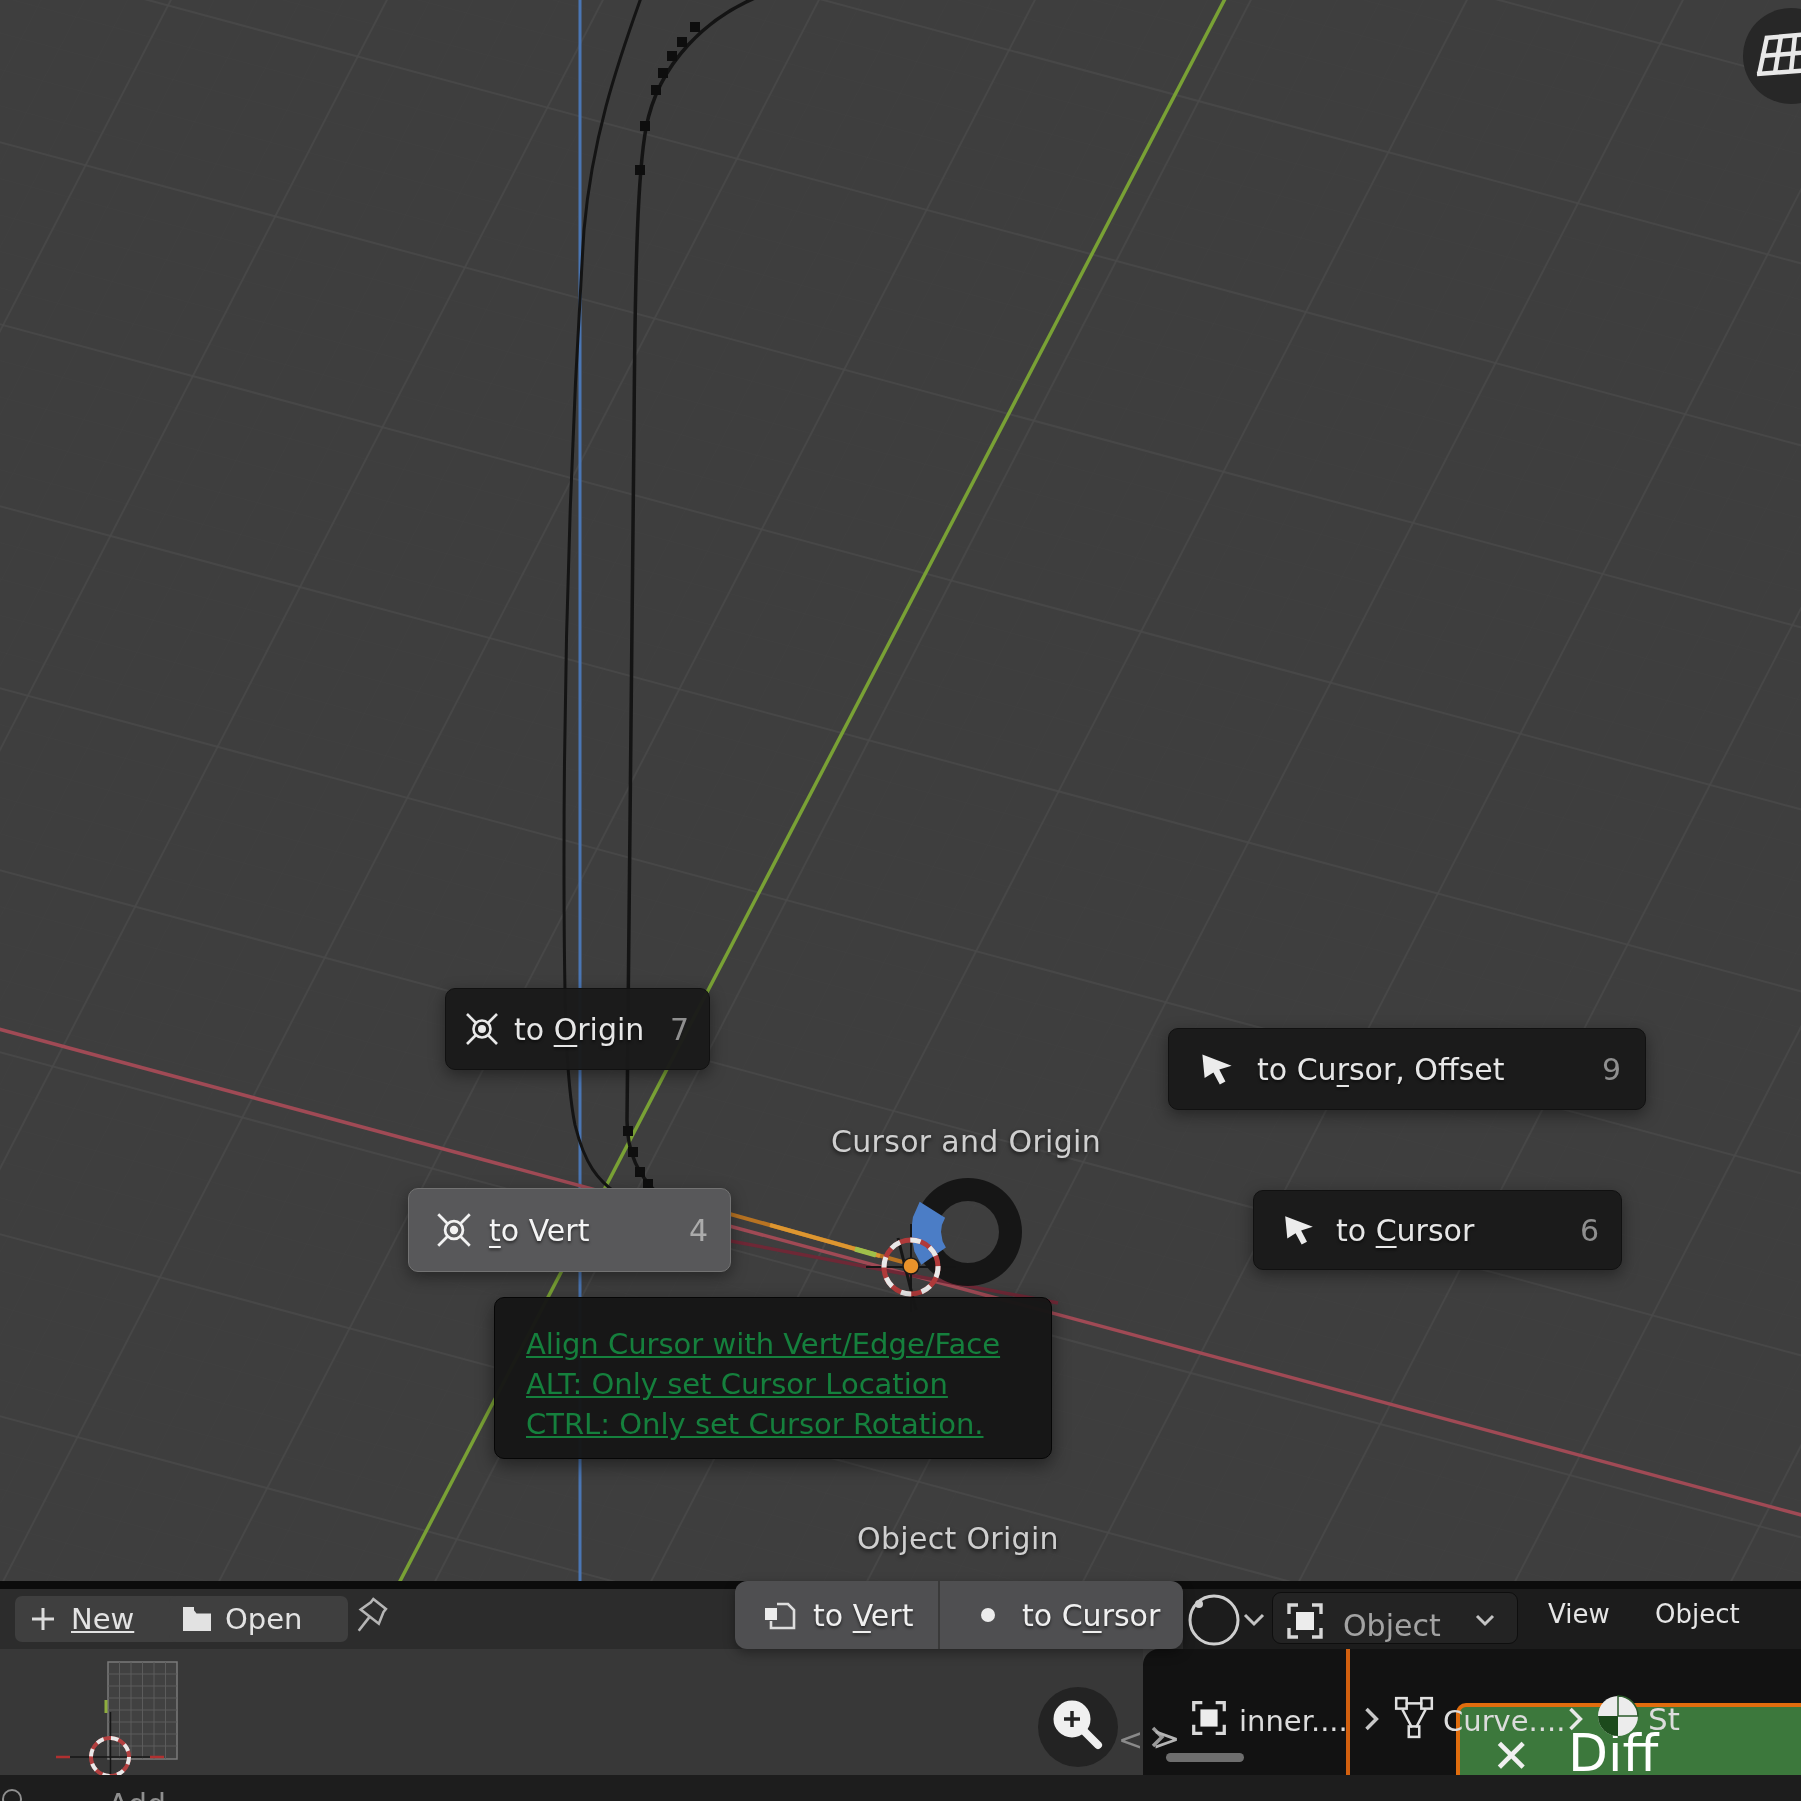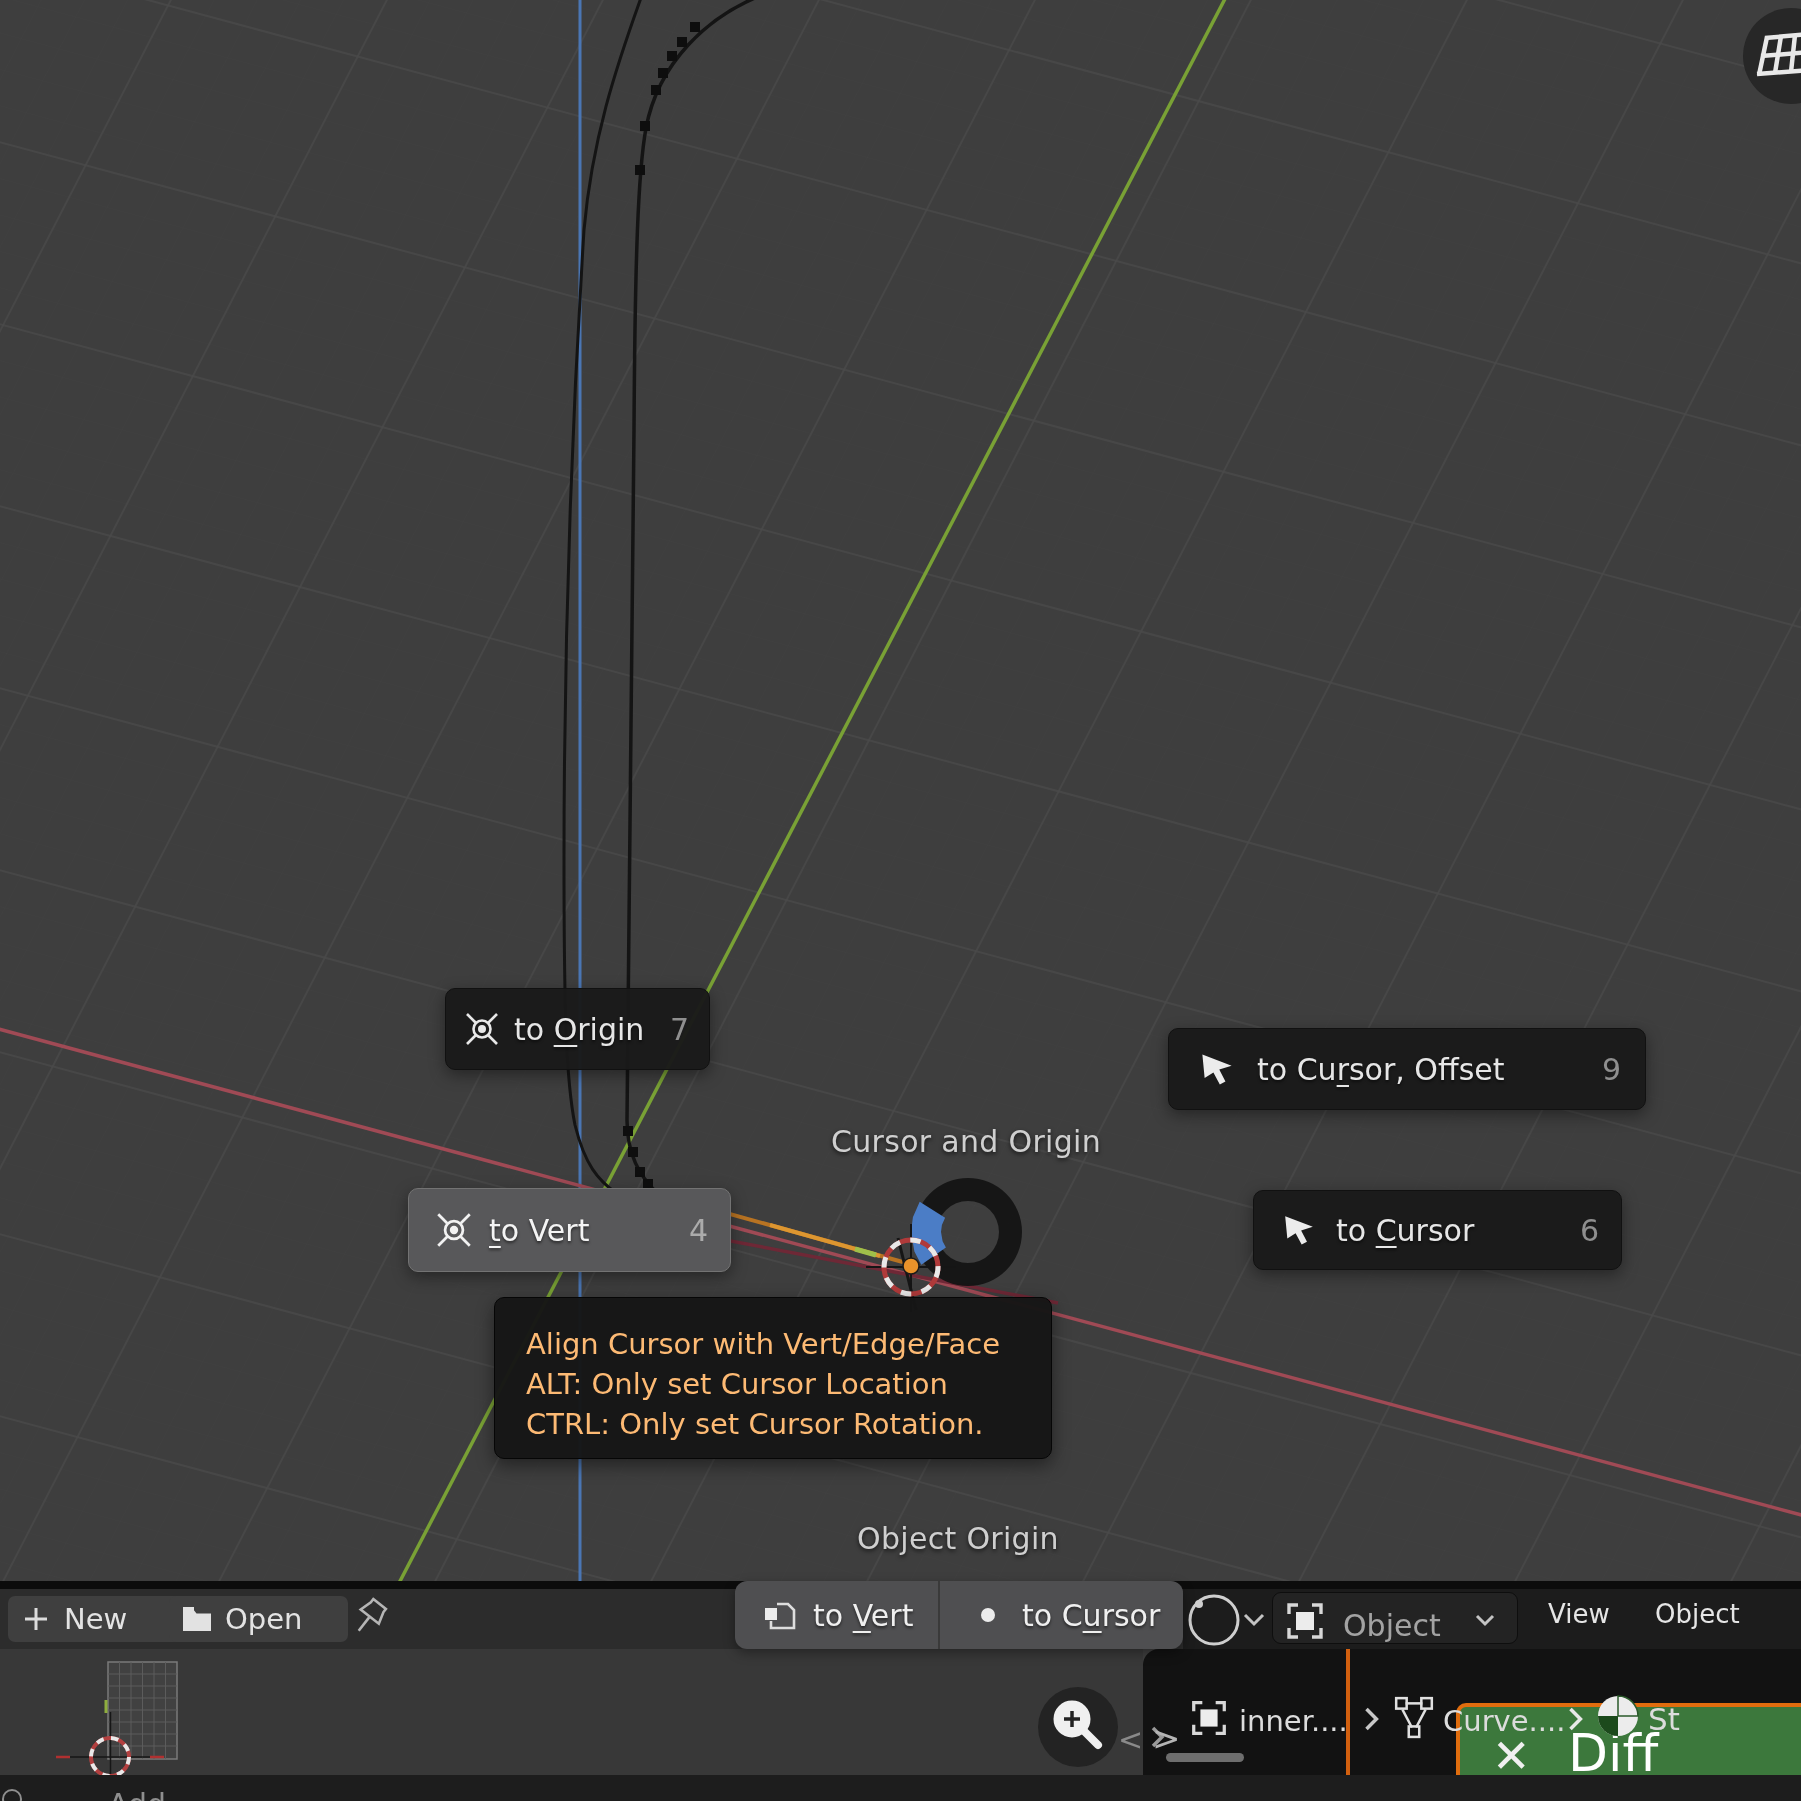--- a/index.html
+++ b/index.html
@@ -17,21 +17,21 @@
   .pie-btn.hovered{background:#58585a;border-color:#737373;color:#f4f4f4;}
   .pie-btn .p-icon{flex:none;}
   .p-label{white-space:pre;text-shadow:0 2px 3px rgba(0,0,0,.55);}
   .accel{text-decoration:underline;text-underline-offset:5px;text-decoration-thickness:2px;}
   .p-short{margin-left:auto;color:#8f8f8f;font-size:30px;}
   .pie-btn.hovered .p-short{color:#ababab;}
   
   #tooltip{position:absolute;left:494px;top:1297px;width:558px;height:162px;z-index:5;
            background:rgba(22,22,22,.97);border:1px solid #060606;border-radius:10px;
            box-shadow:0 6px 18px rgba(0,0,0,.45);box-sizing:border-box;padding:26px 0 0 31px;}
-  #tooltip div{color:#fdba74;font-size:29px;line-height:40px;}
+  #tooltip div{color:#15803d;font-size:29px;line-height:40px;text-decoration:underline;}
   
   #top-sep{position:absolute;left:0;top:1581px;width:1801px;height:8px;background:#0c0c0c;z-index:3;}
   #hdr{position:absolute;left:0;top:1589px;width:1801px;height:60px;z-index:3;background:#2c2c2c;}
   #hdr-right{position:absolute;left:1183px;top:0;width:618px;height:60px;background:#1c1c1c;}
   .hdr-btn{position:absolute;top:7px;height:46px;background:#3f3f3f;border-radius:7px;
            display:flex;align-items:center;color:#e3e3e3;font-size:29px;}
   #mode-dd{position:absolute;left:89px;top:3px;width:246px;height:52px;background:#232323;
            border:1px solid #0e0e0e;border-radius:9px;display:flex;align-items:flex-end;
            color:#a3a3a3;font-size:30px;box-sizing:border-box;}
   .menu-item{position:absolute;top:10px;color:#e5e5e5;font-size:26px;}
@@ -333,21 +333,21 @@
 
   <div id="tooltip">
     <div>Align Cursor with Vert/Edge/Face</div>
     <div>ALT: Only set Cursor Location</div>
     <div>CTRL: Only set Cursor Rotation.</div>
   </div>
 
   <div id="top-sep"></div>
   <div id="hdr">
 
-    <div class="hdr-btn" style="left:8px;width:163px;padding-left:14px;">
+    <div class="hdr-btn" style="left:15px;width:163px;padding-left:14px;text-decoration:underline;">
       <svg width="28" height="28" viewBox="0 0 28 28" style="margin-right:14px;">
         <g stroke="#dcdcdc" stroke-width="3">
             <line x1="14" y1="3" x2="14" y2="25"></line>
             <line x1="3" y1="14" x2="25" y2="14"></line>
           </g>
       </svg>
       <span>New</span>
     </div>
     <div class="hdr-btn" style="left:169px;width:166px;padding-left:13px;">
       <svg width="30" height="26" viewBox="0 0 30 26" style="margin-right:13px;">

